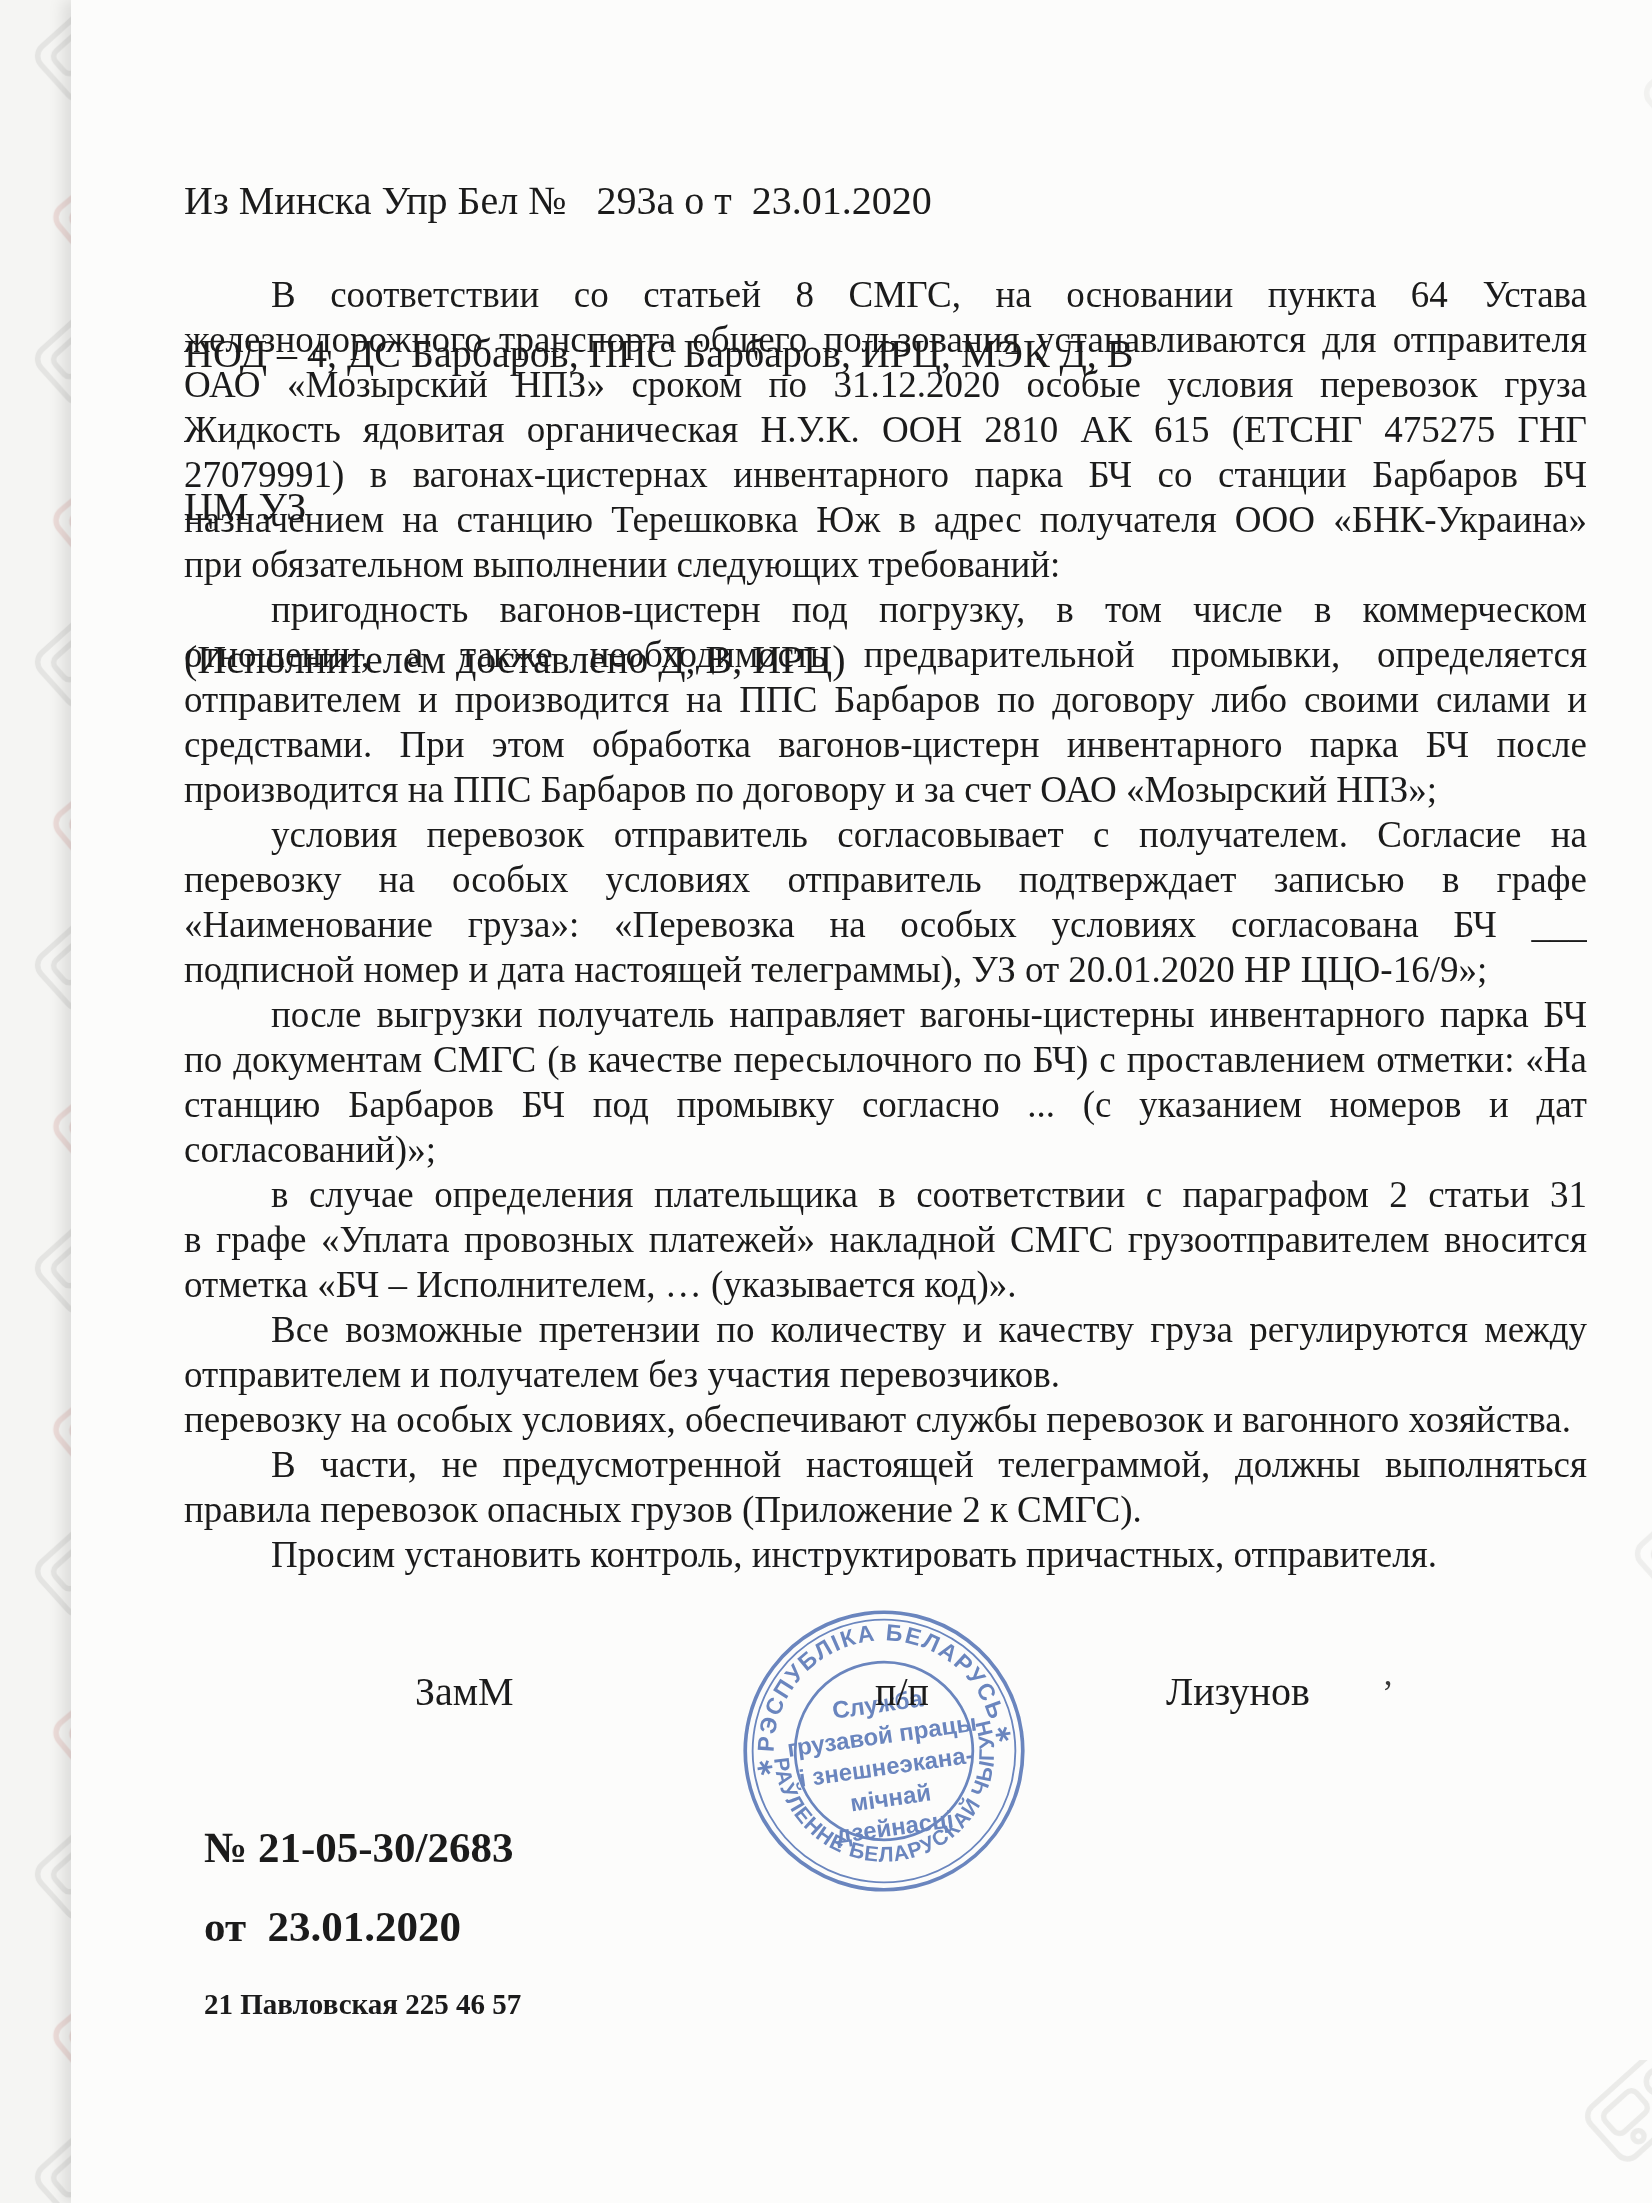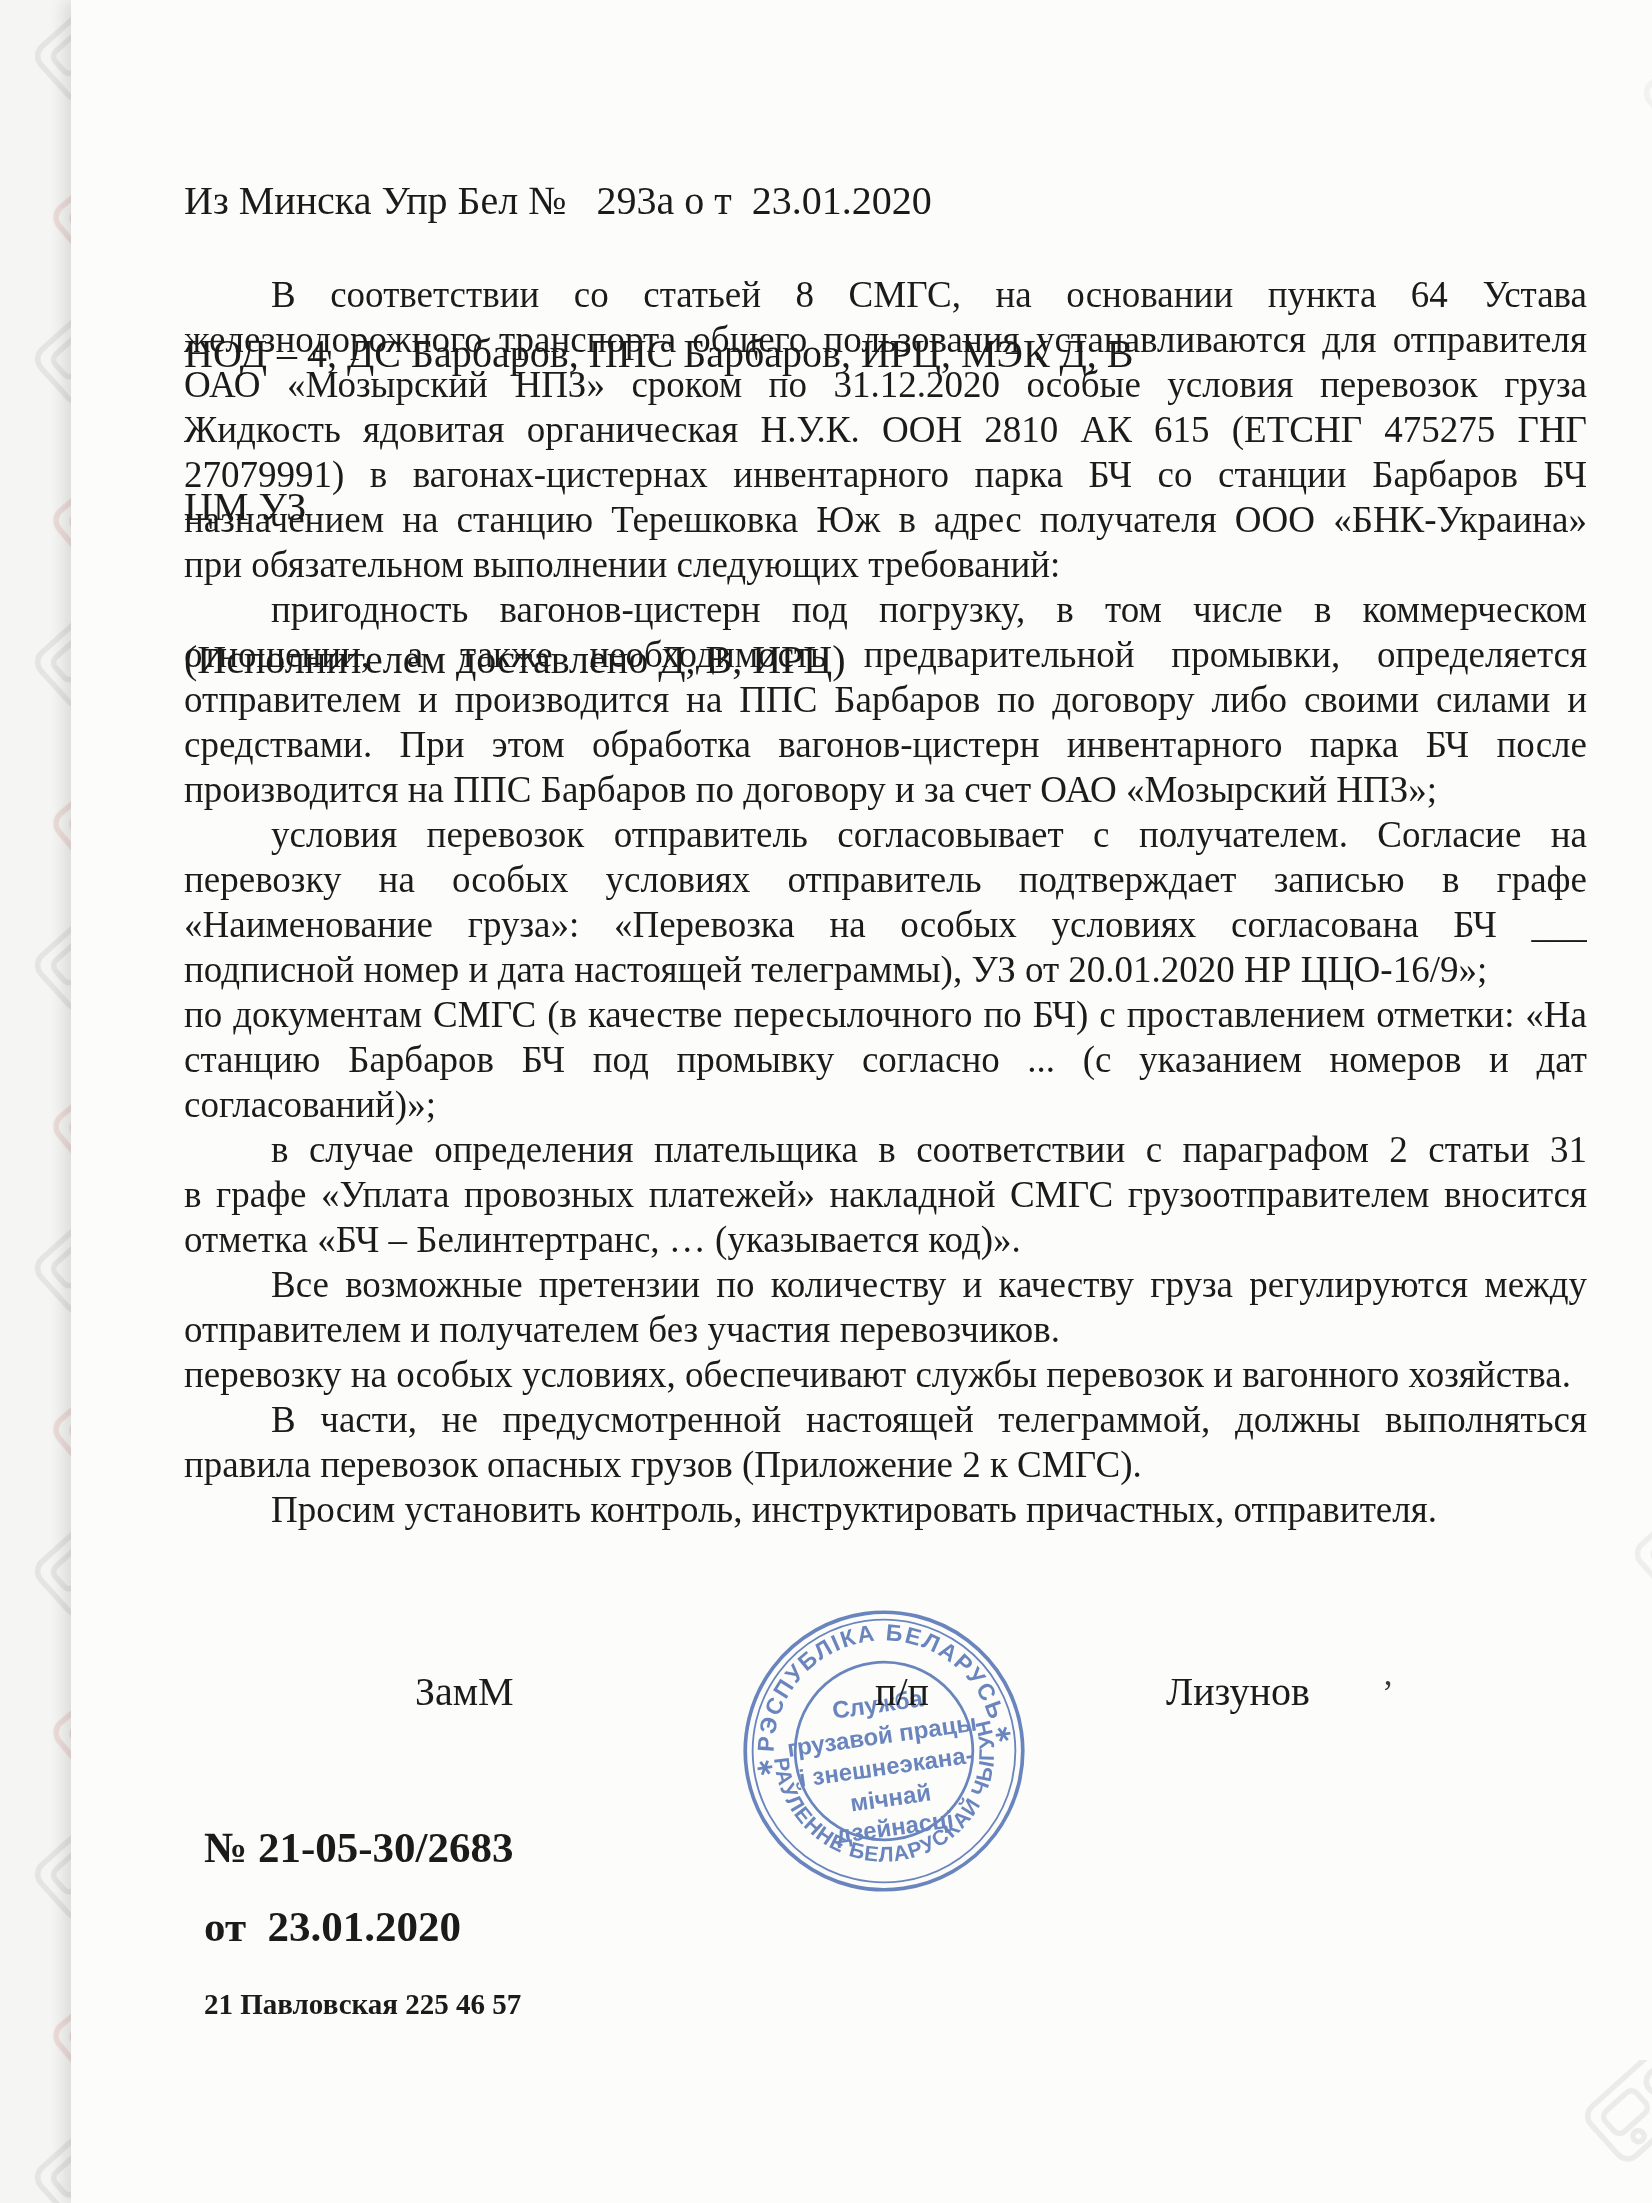--- a/index.html
+++ b/index.html
@@ -110,28 +110,29 @@
           <div class="line">средствами. При этом обработка вагонов-цистерн инвентарного парка БЧ после выгрузки</div>
           <div class="line last">производится на ППС Барбаров по договору и за счет ОАО «Мозырский НПЗ»;</div>
         </div>
         <div class="para">
           <div class="line first">условия перевозок отправитель согласовывает с получателем. Согласие на</div>
           <div class="line">перевозку на особых условиях отправитель подтверждает записью в графе</div>
           <div class="line">«Наименование груза»: «Перевозка на особых условиях согласована БЧ ___ (указывается</div>
           <div class="line last">подписной номер и дата настоящей телеграммы), УЗ от 20.01.2020 НР ЦЦО-16/9»;</div>
         </div>
         <div class="para">
+          <div class="line first">после выгрузки получатель направляет вагоны-цистерны инвентарного парка БЧ</div>
           <div class="line">по документам СМГС (в качестве пересылочного по БЧ) с проставлением отметки: «На</div>
           <div class="line">станцию Барбаров БЧ под промывку согласно ... (с указанием номеров и дат</div>
           <div class="line last">согласований)»;</div>
         </div>
         <div class="para">
           <div class="line first">в случае определения плательщика в соответствии с параграфом 2 статьи 31 СМГС</div>
           <div class="line">в графе «Уплата провозных платежей» накладной СМГС грузоотправителем вносится</div>
-          <div class="line last">отметка «БЧ – Белинтертранс, … (указывается код)».</div>
+          <div class="line last">отметка «БЧ – Исполнителем, … (указывается код)».</div>
         </div>
         <div class="para">
           <div class="line first">Все возможные претензии по количеству и качеству груза регулируются между</div>
           <div class="line last">отправителем и получателем без участия перевозчиков.</div>
         </div>
         <div class="para">
           <div class="line last">перевозку на особых условиях, обеспечивают службы перевозок и вагонного хозяйства.</div>
         </div>
         <div class="para">
           <div class="line first">В части, не предусмотренной настоящей телеграммой, должны выполняться</div>

